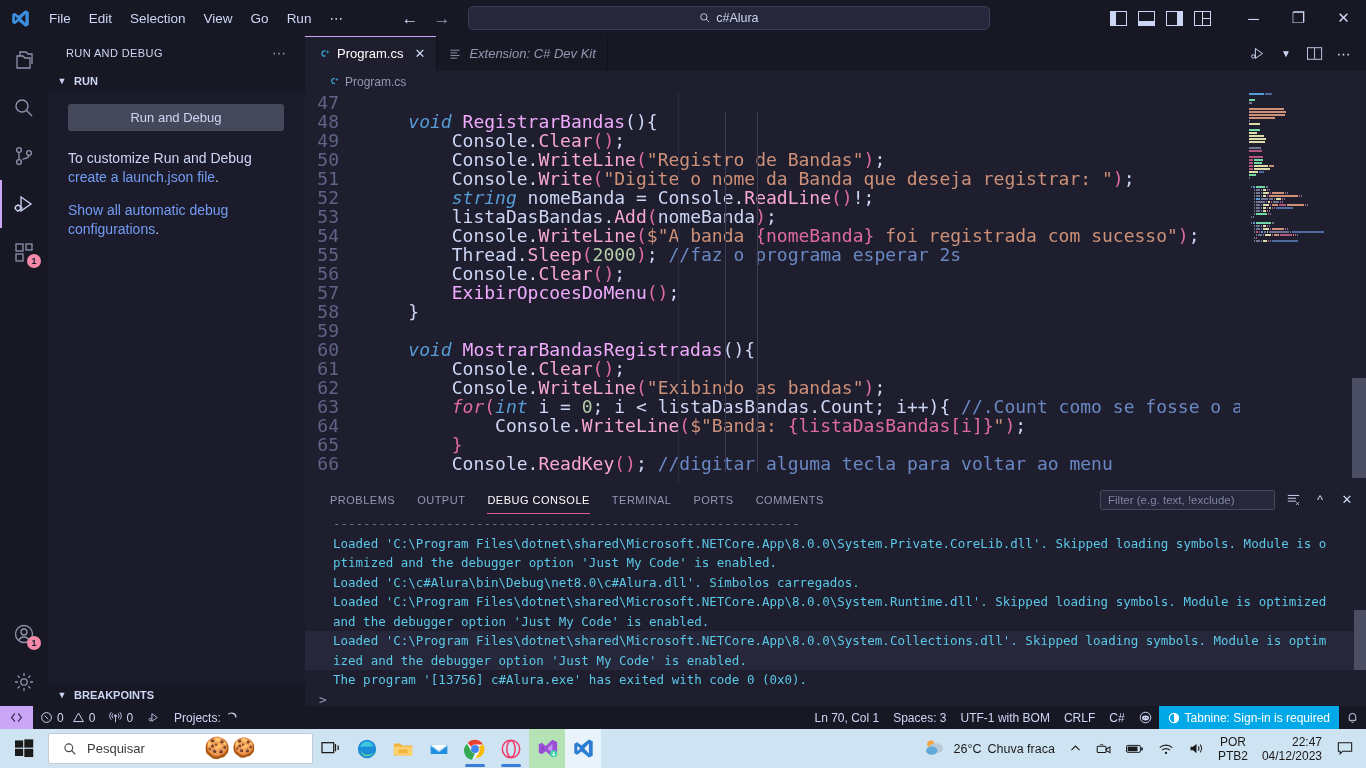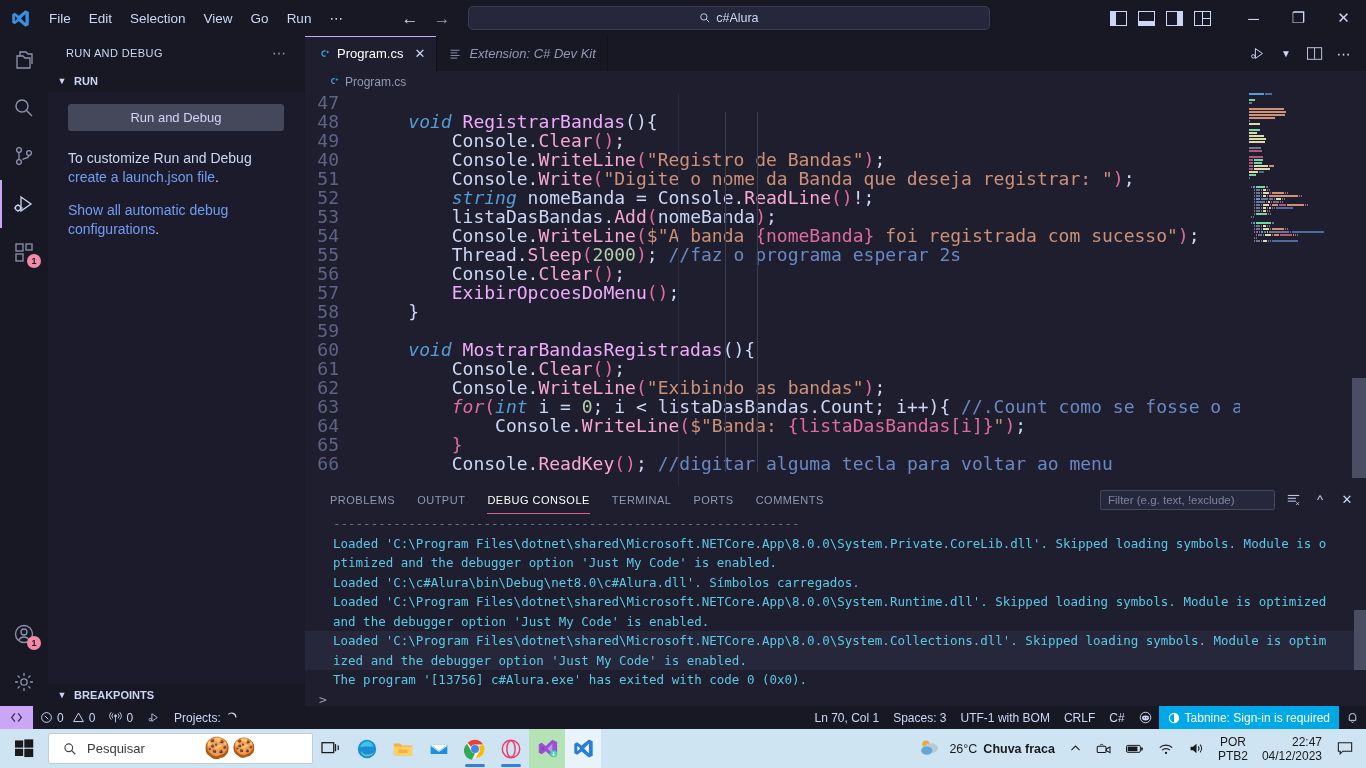--- a/index.html
+++ b/index.html
@@ -388,21 +388,21 @@
     </span>
     <span>Program.cs</span>
   </div>
 
   <div id="code-wrap">
     <div class="gutter-line"></div>
     <div id="code-lines">
         <div class="code-row"><span class="ln">47</span><span class="code-txt"></span></div>
         <div class="code-row"><span class="ln">48</span><span class="code-txt"><span class="c-plain">    </span><span class="c-kw">void </span><span class="c-fn">RegistrarBandas</span><span class="c-plain">(){</span></span></div>
         <div class="code-row"><span class="ln">49</span><span class="code-txt"><span class="c-plain">        </span><span class="c-plain">Console</span><span class="c-plain">.</span><span class="c-meth">Clear</span><span class="c-pun">()</span><span class="c-plain">;</span></span></div>
-        <div class="code-row"><span class="ln">40</span><span class="code-txt"><span class="c-plain">        </span><span class="c-plain">Console</span><span class="c-plain">.</span><span class="c-meth">WriteLine</span><span class="c-pun">(</span><span class="c-str">"Registro de Bandas"</span><span class="c-pun">)</span><span class="c-plain">;</span></span></div>
+        <div class="code-row"><span class="ln">50</span><span class="code-txt"><span class="c-plain">        </span><span class="c-plain">Console</span><span class="c-plain">.</span><span class="c-meth">WriteLine</span><span class="c-pun">(</span><span class="c-str">"Registro de Bandas"</span><span class="c-pun">)</span><span class="c-plain">;</span></span></div>
         <div class="code-row"><span class="ln">51</span><span class="code-txt"><span class="c-plain">        </span><span class="c-plain">Console</span><span class="c-plain">.</span><span class="c-meth">Write</span><span class="c-pun">(</span><span class="c-str">"Digite o nome da Banda que deseja registrar: "</span><span class="c-pun">)</span><span class="c-plain">;</span></span></div>
         <div class="code-row"><span class="ln">52</span><span class="code-txt"><span class="c-plain">        </span><span class="c-kw">string</span><span class="c-plain"> nomeBanda = </span><span class="c-plain">Console</span><span class="c-plain">.</span><span class="c-meth">ReadLine</span><span class="c-pun">()</span><span class="c-plain">!;</span></span></div>
         <div class="code-row"><span class="ln">53</span><span class="code-txt"><span class="c-plain">        </span><span class="c-plain">listaDasBandas</span><span class="c-plain">.</span><span class="c-meth">Add</span><span class="c-pun">(</span><span class="c-plain">nomeBanda</span><span class="c-pun">)</span><span class="c-plain">;</span></span></div>
         <div class="code-row"><span class="ln">54</span><span class="code-txt"><span class="c-plain">        </span><span class="c-plain">Console</span><span class="c-plain">.</span><span class="c-meth">WriteLine</span><span class="c-pun">(</span><span class="c-str">$"A banda </span><span class="c-interp">{nomeBanda}</span><span class="c-str"> foi registrada com sucesso"</span><span class="c-pun">)</span><span class="c-plain">;</span></span></div>
         <div class="code-row"><span class="ln">55</span><span class="code-txt"><span class="c-plain">        </span><span class="c-plain">Thread</span><span class="c-plain">.</span><span class="c-meth">Sleep</span><span class="c-pun">(</span><span class="c-num">2000</span><span class="c-pun">)</span><span class="c-plain">; </span><span class="c-cmt">//faz o programa esperar 2s</span></span></div>
         <div class="code-row"><span class="ln">56</span><span class="code-txt"><span class="c-plain">        </span><span class="c-plain">Console</span><span class="c-plain">.</span><span class="c-meth">Clear</span><span class="c-pun">()</span><span class="c-plain">;</span></span></div>
         <div class="code-row"><span class="ln">57</span><span class="code-txt"><span class="c-plain">        </span><span class="c-fn">ExibirOpcoesDoMenu</span><span class="c-pun">()</span><span class="c-plain">;</span></span></div>
         <div class="code-row"><span class="ln">58</span><span class="code-txt"><span class="c-plain">    </span><span class="c-plain">}</span></span></div>
         <div class="code-row"><span class="ln">59</span><span class="code-txt"></span></div>
         <div class="code-row"><span class="ln">60</span><span class="code-txt"><span class="c-plain">    </span><span class="c-kw">void </span><span class="c-fn">MostrarBandasRegistradas</span><span class="c-plain">(){</span></span></div>
@@ -849,21 +849,21 @@
       </svg>
   </div>
   <div class="tray">
     <div class="tray-item">
       <svg viewBox="0 0 32 28" width="26" height="24">
         <circle cx="11" cy="8" r="4.5" fill="#f2a33c"></circle>
         <ellipse cx="17" cy="13" rx="9" ry="6" fill="#b9c9d6"></ellipse>
         <ellipse cx="12" cy="16" rx="7" ry="5" fill="#5fa8d8"></ellipse>
       </svg>
       <span>26°C</span>
-      <span style="font-weight:bold;">Chuva fraca</span>
+      <span style="font-weight:normal;">Chuva fraca</span>
     </div>
     <div class="tray-item">
       <svg viewBox="0 0 16 16" width="13" height="13">
           <path d="M3 10l5-5 5 5" fill="none" stroke="#1a1a1a" stroke-width="1.3"></path>
         </svg>
     </div>
     <div class="tray-item">
       <svg viewBox="0 0 20 16" width="16" height="14">
           <rect x="1.5" y="4.5" width="11" height="8" rx="1.5" fill="none" stroke="#1a1a1a" stroke-width="1.3"></rect>
           <path d="M13 8l4.5-2.5v7L13 10z" fill="none" stroke="#1a1a1a" stroke-width="1.3"></path>

